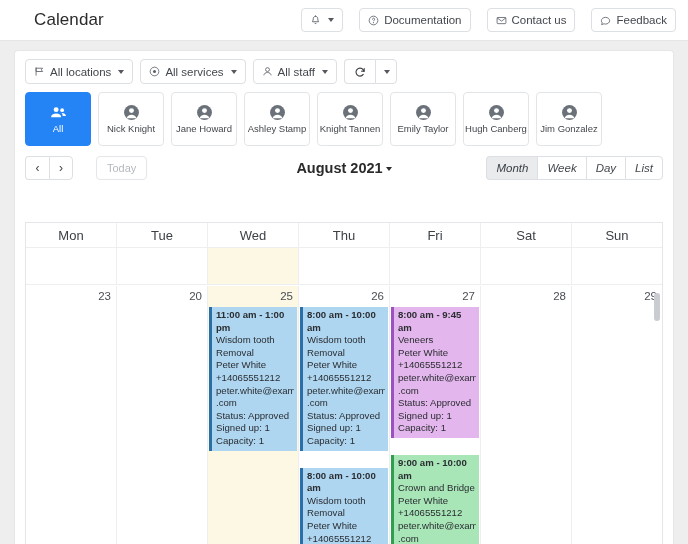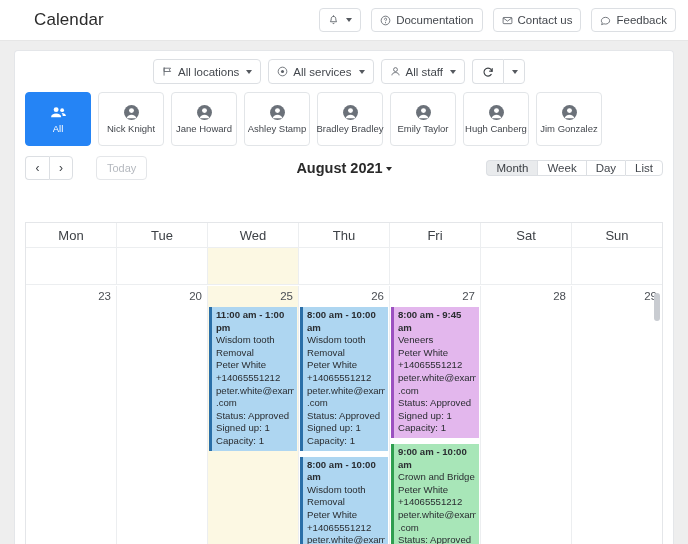--- a/index.html
+++ b/index.html
@@ -14,21 +14,21 @@
   
   .topbar {
     height: 41px;
     background: #ffffff;
     display: flex;
     align-items: center;
     padding: 0 12px 0 14px;
     border-bottom: 1px solid #e6e6e6;
   }
   .page-title { font-size: 17px; color: #2b2b2b; font-weight: 400; letter-spacing: .1px; margin-left: 20px; }
-  .top-actions { margin-left: auto; display: flex; align-items: center; gap: 10px; }
+  .top-actions { margin-left: auto; display: flex; align-items: center; gap: 16px; }
   .btn {
     border: 1px solid #dcdfe3;
     background: #fff;
     border-radius: 4px;
     font-size: 11.5px;
     color: #43474d;
     height: 24px;
     padding: 0 8px;
     display: inline-flex;
     align-items: center;
@@ -55,21 +55,21 @@
     background: #ffffff;
     border: 1px solid #e4e6e9;
     border-bottom: none;
     border-radius: 4px 4px 0 0;
     overflow: hidden;
   }
 
   
   .filters {
     display: flex;
-    justify-content: center;
+    justify-content: flex-start;
     align-items: center;
     gap: 7px;
     padding: 8px 20px 6px 10px;
   }
   .filters .btn { height: 25px; font-size: 11.5px; }
   .split { display: flex; }
   .split .b1 { border-radius: 4px 0 0 4px; border-right: none; padding: 0 9px; }
   .split .b2 { border-radius: 0 4px 4px 0; padding: 0 6px; }
 
   
@@ -142,29 +142,30 @@
     left: 0; right: 0;
     text-align: center;
     font-size: 14.5px;
     font-weight: bold;
     color: #2b2b2b;
     pointer-events: none;
   }
   .month-title .caret { border-top-color: #2b2b2b; margin-left: 3px; vertical-align: middle; }
   .viewgrp { margin-left: auto; display: flex; position: relative; z-index: 2; }
   .viewgrp .vb {
-    height: 16px;
+    height: 24px;
     padding: 0 9px;
     border: 1px solid #dcdfe3;
     border-right: none;
     background: #fff;
     font-size: 11.5px;
     color: #43474d;
     display: flex; align-items: center;
     cursor: pointer;
+    font-style: italic;
   }
   .viewgrp .vb:first-child { border-radius: 4px 0 0 4px; }
   .viewgrp .vb:last-child { border-radius: 0 4px 4px 0; border-right: 1px solid #dcdfe3; }
   .viewgrp .vb.sel { background: #e9ebed; color: #3a3e43; }
 
   
   .calwrap {
     position: absolute;
     left: 0; right: 0;
     top: 171px; bottom: 0;
@@ -213,21 +214,21 @@
     color: #4a4e54;
     padding: 4px 5px 2px 0;
     height: 21px;
   }
   .events { padding: 0 1px 0 1px; }
 
   .ev {
     font-size: 9.6px;
     line-height: 12.6px;
     padding: 2px 3px 3px 4px;
-    margin-bottom: 6px;
+    margin-bottom: 17px;
     border-left: 3px solid #000;
     color: #2a2d31;
     cursor: pointer;
     overflow: hidden;
   }
   .ev .t { font-weight: bold; display: block; }
   .ev .l { display: block; white-space: nowrap; overflow: hidden; }
 
   .ev.blue   { background: #aed6f1; border-left-color: #2a6fa8; }
   .ev.purple { background: #e3b7ed; border-left-color: #9b51c0; }
@@ -396,21 +397,21 @@
       </div>
 
       <div class="staff">
         <span class="avatar">
           <svg width="19" height="19" viewBox="0 0 24 24" fill="currentColor">
               <circle cx="12" cy="12" r="9.4"></circle>
               <circle cx="12" cy="9.6" r="3.1" fill="#fff"></circle>
               <path d="M5.8 19.2c.6-2.9 3.2-4.4 6.2-4.4s5.6 1.5 6.2 4.4z" fill="#fff"></path>
             </svg>
         </span>
-        <span class="nm">Bradley Bradley</span>
+        <span class="nm">Knight Tannen</span>
       </div>
 
 
       <div class="staff">
         <span class="avatar">
           <svg width="19" height="19" viewBox="0 0 24 24" fill="currentColor">
               <circle cx="12" cy="12" r="9.4"></circle>
               <circle cx="12" cy="9.6" r="3.1" fill="#fff"></circle>
               <path d="M5.8 19.2c.6-2.9 3.2-4.4 6.2-4.4s5.6 1.5 6.2 4.4z" fill="#fff"></path>
             </svg>

